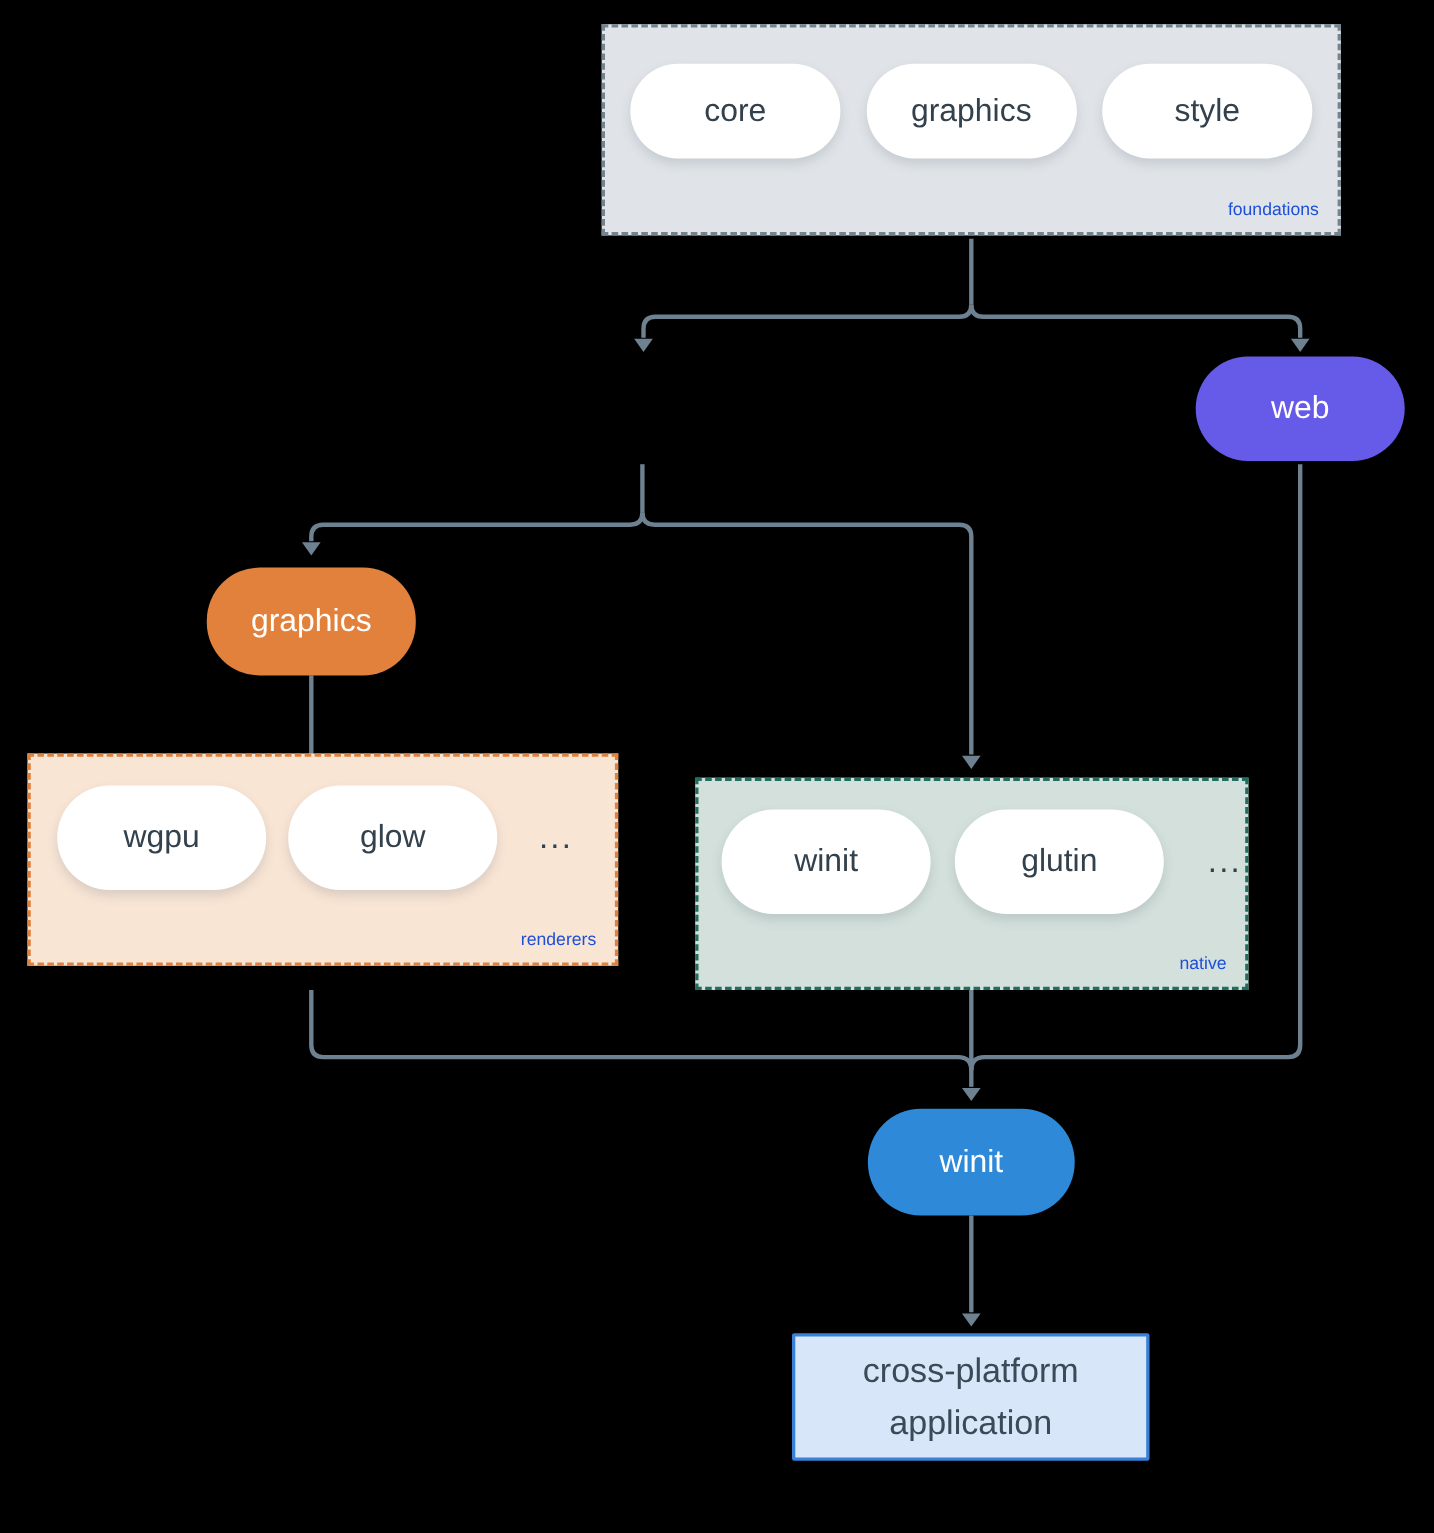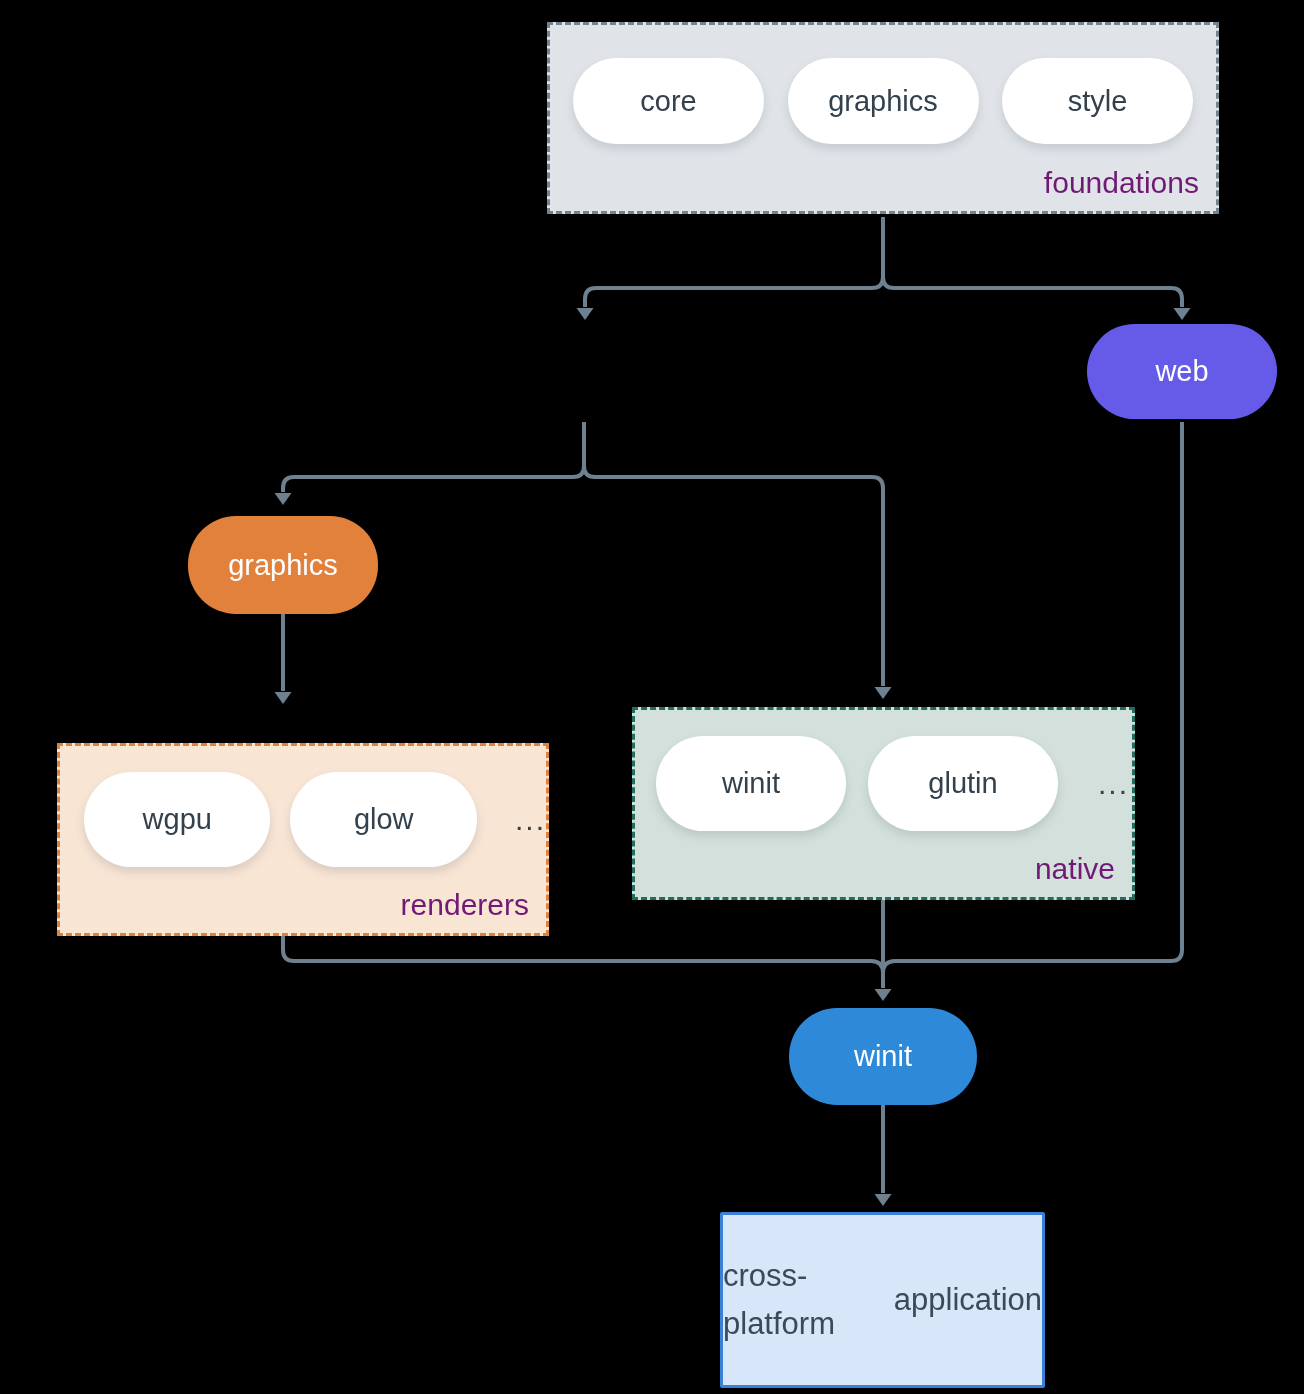--- a/index.html
+++ b/index.html
@@ -26,53 +26,53 @@
     display: flex; align-items: center; justify-content: center;
     background: #ffffff;
     border-radius: 48px;
     color: #33414d;
     font-size: 29px;
     box-shadow: 0 5px 10px rgba(90,105,120,0.20);
   }
   .ellipsis { font-size: 30px; color: #33414d; margin-left: 18px; letter-spacing: 2px; }
   .group-label {
     position: absolute; right: 17px; bottom: 11px;
-    font-size: 30px; color: #701a75;
+    font-size: 16px; color: #1d4ed8;
   }
 
   #foundations { left: 547px; top: 22px; width: 672px; height: 192px; }
   #foundations .pill-row { margin: 33px 23px 0; justify-content: space-between; }
   #foundations .pill { width: 191px; height: 86px; }
 
-  #renderers { left: 25px; top: 743px; width: 492px; height: 193px; background:#f9e5d4; border-color:#e0813e;margin-left:32px; }
+  #renderers { left: 25px; top: 685px; width: 537px; height: 193px; background:#f9e5d4; border-color:#e0813e; }
   #renderers .pill-row { margin: 26px 0 0 24px; gap: 20px; }
   #renderers .pill { width: 190px; height: 95px; }
 
   #shells { left: 632px; top: 707px; width: 503px; height: 193px; background:#d3e0db; border-color:#226d60; }
   #shells .pill-row { margin: 26px 0 0 21px; gap: 22px; }
   #shells .pill { width: 190px; height: 95px; }
 
   .node {
     position: absolute; box-sizing: border-box;
     display: flex; align-items: center; justify-content: center;
     border-radius: 48px;
     color: #ffffff; font-size: 29px;
   }
   #native   { left: 490px;  top: 325px; width: 188px; height: 97px; background: #665ae8; }
   #web      { left: 1087px; top: 324px; width: 190px; height: 95px; background: #665ae8; }
   #graphics { left: 188px;  top: 516px; width: 190px; height: 98px; background: #e2813b; text-align: right; }
   #iced     { left: 789px;  top: 1008px; width: 188px; height: 97px; background: #2e89d8; }
 
   #application {
     position: absolute; box-sizing: border-box;
-    left: 720px; top: 1212px; width: 325px; height: 176px;
+    left: 720px; top: 1212px; width: 325px; height: 116px;
     background: #d7e6f8;
     border: 3px solid #3a80d6;
     border-radius: 2px;
-    display: flex; flex-direction: row; align-items: center; justify-content: center;
+    display: flex; flex-direction: column; align-items: center; justify-content: center;
     color: #3c4a57; font-size: 31px; line-height: 48px;
   }
 </style>
 </head>
 <body>
 
 <div class="canvas">
 
   <svg class="edges" width="1304" height="1394" viewBox="0 0 1304 1394" style="color: rgb(109, 129, 144);">
 

